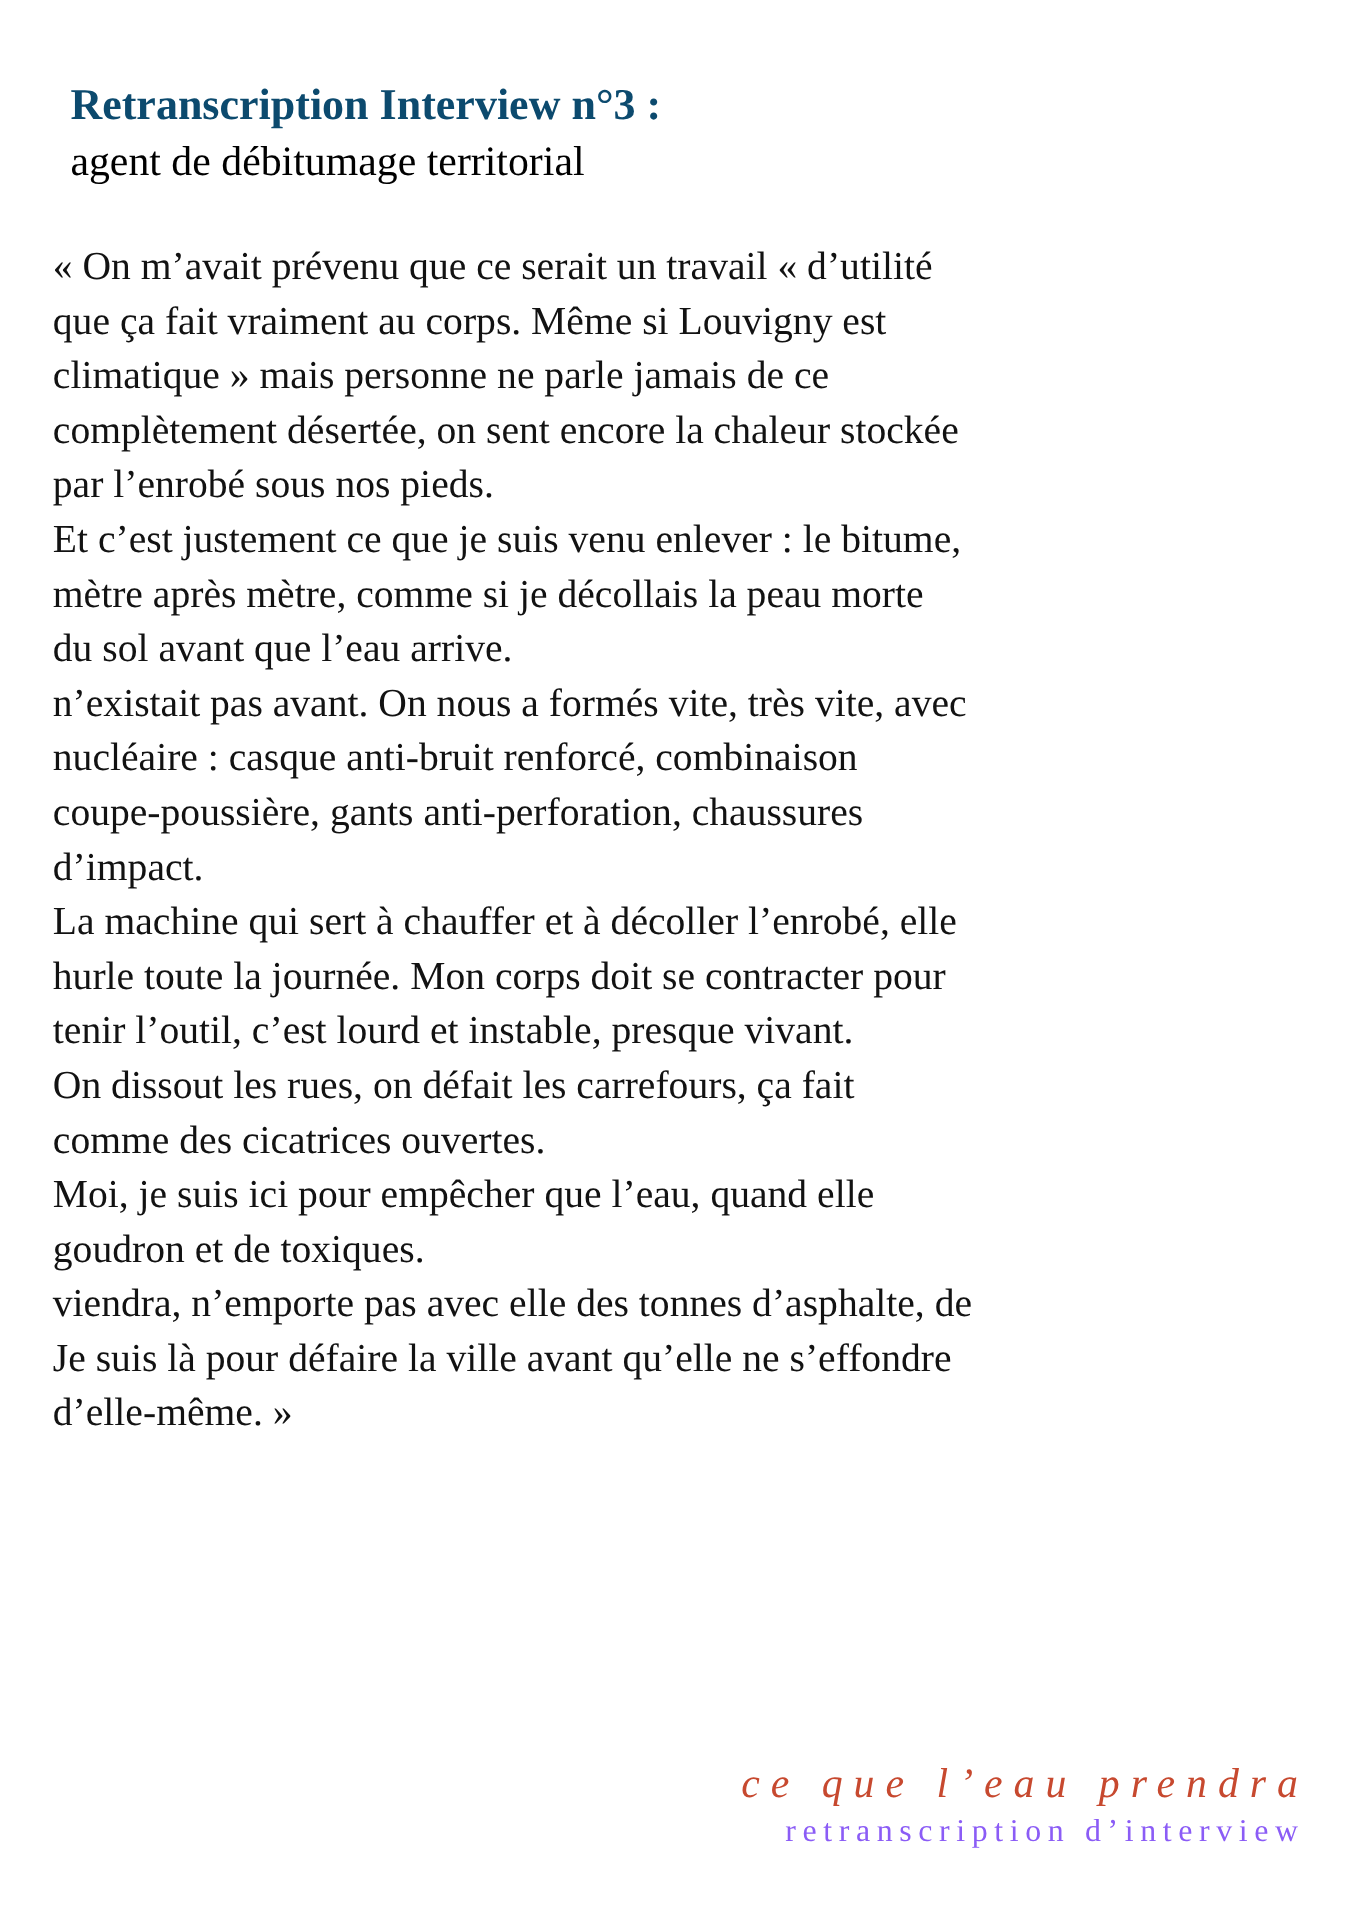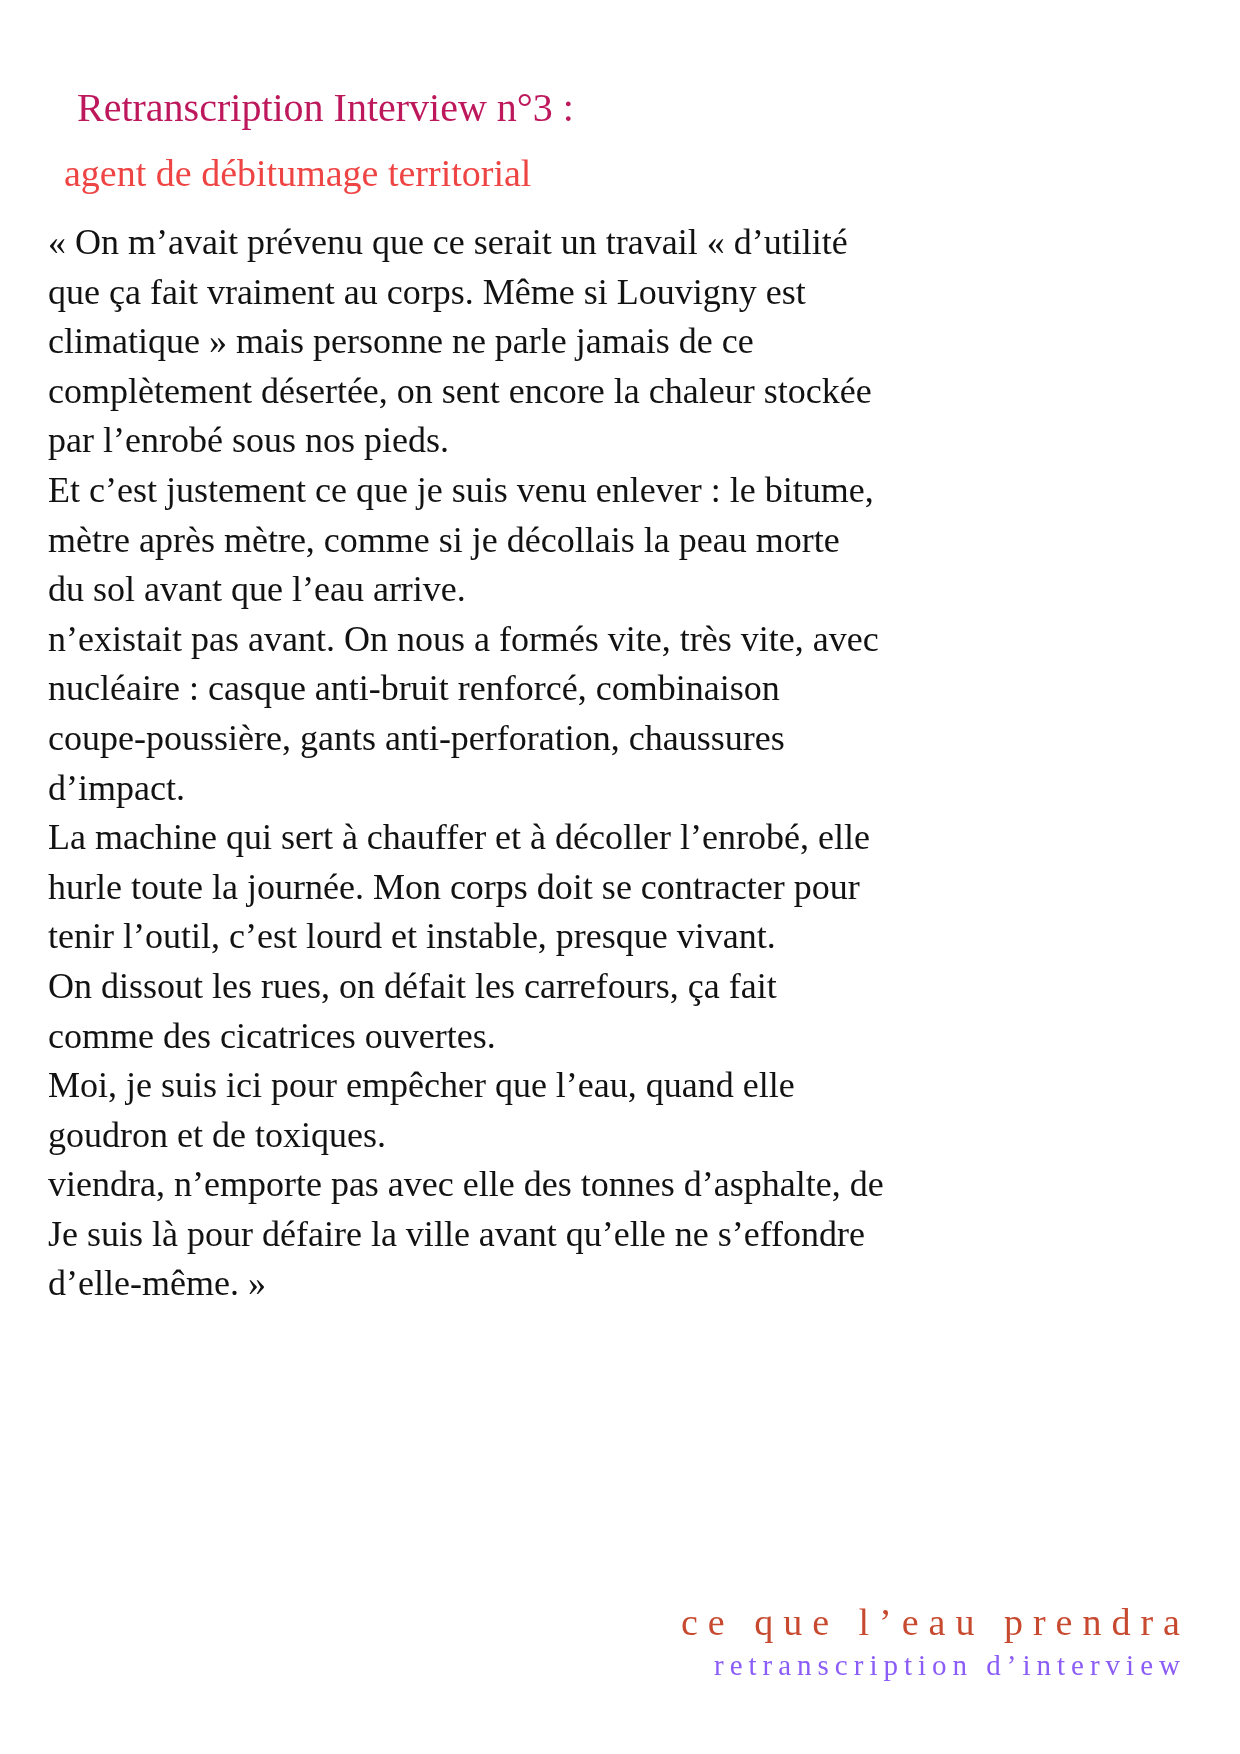--- a/index.html
+++ b/index.html
@@ -15,34 +15,34 @@
     overflow: hidden;
     font-family: "Liberation Serif", "DejaVu Serif", serif;
     color: #101010;
   }
   .header {
     position: absolute;
     left: 64px;
     top: 68px;
   }
   .doc-title {
-    margin: 13px;
+    margin: 0;
     font-size: 40px;
-    font-weight: normal;
+    font-weight: bold;
     line-height: 54px;
     letter-spacing: 0px;
-    color: #be185d;
+    color: #0c4a6e;
     white-space: nowrap;
   }
   .doc-subtitle {
     margin: 0;
     font-size: 38px;
     font-weight: normal;
     line-height: 50px;
-    color: #ef4444;
+    color: #000000;
     white-space: nowrap;
   }
   .body-text {
     position: absolute;
     left: 48px;
     top: 218px;
     width: 1130px;
   }
   .body-line {
     font-size: 36px;
@@ -51,20 +51,21 @@
     color: #121212;
   }
   .footer {
     position: absolute;
     right: 60px;
     top: 1598px;
     text-align: right;
   }
   .footer-project {
     font-size: 38px;
+    font-style: italic;
     letter-spacing: 10px;
     margin-right: -10px; 
     line-height: 48px;
     white-space: nowrap;
     margin-left: 45px;
   }
   .footer-doctype {
     font-size: 29px;
     letter-spacing: 6px;
     margin-right: -6px; 

